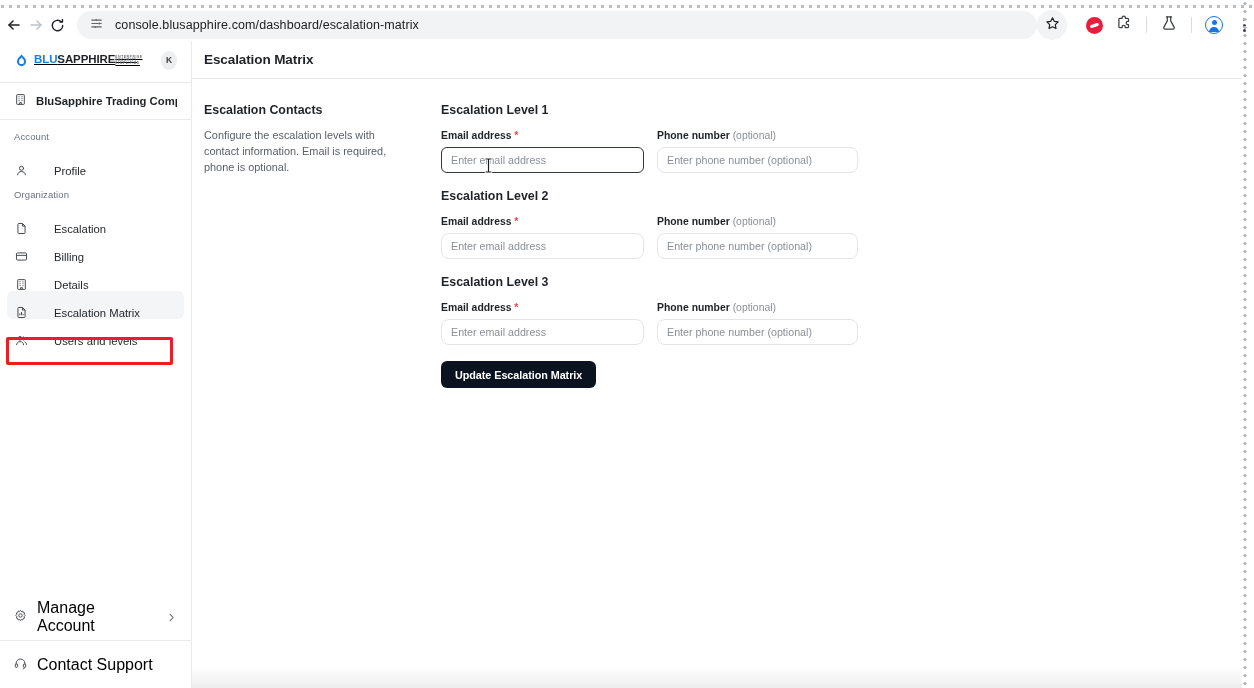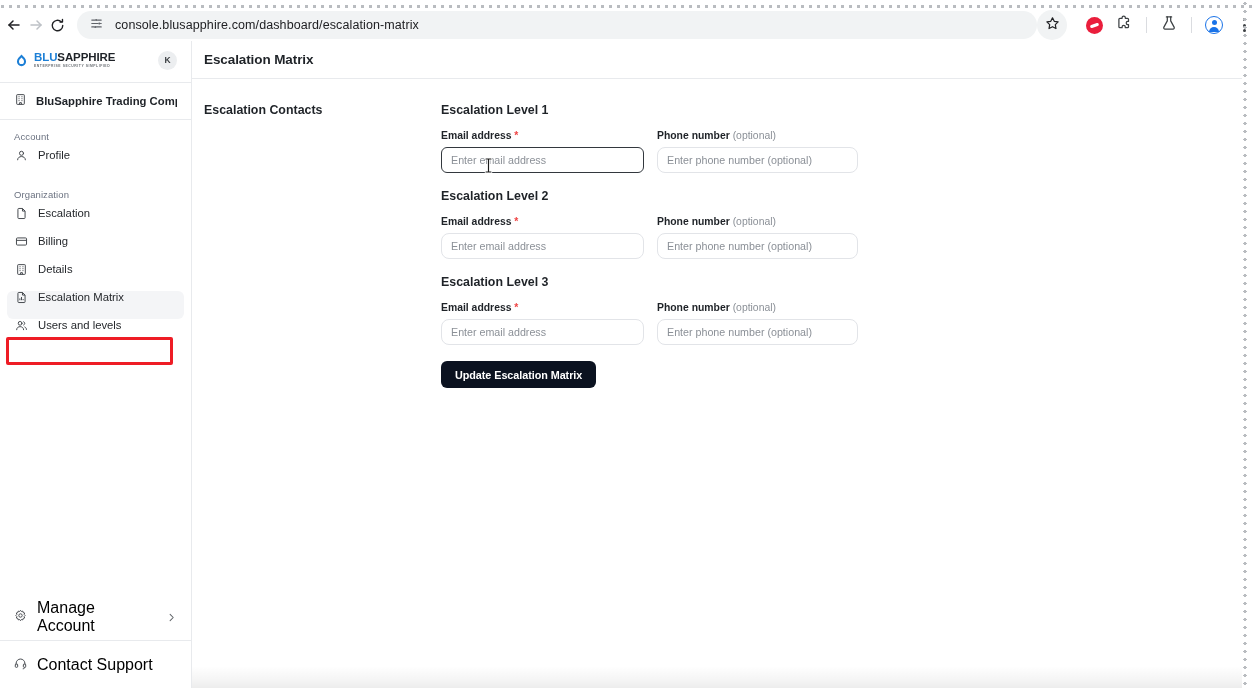--- a/index.html
+++ b/index.html
@@ -99,21 +99,21 @@
     position: absolute; top: 0; left: 0; width: 192px; height: 647px;
     background: #ffffff; border-right: 1px solid #e8eaed;
     display: flex; flex-direction: column;
   }
   #brand-row {
     height: 38px; display: flex; align-items: center;
     padding: 0 14px 0 14px; justify-content: space-between;
   }
   #brand-logo { display: flex; align-items: center; gap: 5px; }
   #logo-mark { width: 15px; height: 15px; flex: 0 0 15px; }
-  #logo-text-wrap { display: flex; flex-direction: column; line-height: 1; }
+  #logo-text-wrap { display: flex; line-height: 1; text-decoration: underline; }
   #logo-word { font-size: 11.5px; font-weight: 700; letter-spacing: -0.1px; }
   #logo-word .blu { color: #1c7fd6; }
   #logo-word .sapphire { color: #1f2328; }
   #logo-tag {
     font-size: 3.4px; font-weight: 700; color: #6b7075;
     letter-spacing: 0.55px; margin-top: 1.5px;
   }
   #user-avatar {
     width: 19px; height: 19px; border-radius: 50%; background: #eceef0;
     display: flex; align-items: center; justify-content: center;
@@ -131,21 +131,21 @@
   }
   #sidebar-divider-2 { height: 1px; background: #e8eaed; }
 
   #nav-scroll { flex: 1; padding-top: 11px; overflow: hidden; }
   .nav-group-label {
     font-size: 9.5px; color: #6b7280; padding: 0 0 0 14px;
     margin-bottom: 7px; letter-spacing: 0.1px;
   }
   .nav-group { margin-bottom: 12px; }
   .nav-item {
-    display: flex; align-items: flex-start; gap: 10px;
+    display: flex; align-items: flex-end; gap: 26px;
     height: 28px; margin: 0 7px; padding-left: 7px;
     border-radius: 6px; cursor: pointer; position: relative;
   }
   .nav-item .nav-icon { flex: 0 0 14px; display: flex; align-items: center; justify-content: center; color: #43474c; }
   .nav-item .nav-label { font-size: 11.3px; color: #25282c; white-space: nowrap; }
   .nav-item.active { background: #f4f5f7; }
 
   #escalation-highlight {
     position: absolute; left: 6px; top: 296px;
     width: 167px; height: 28px;
@@ -466,20 +466,21 @@
   <div id="main">
 
     <div id="page-header">
       <span id="page-title">Escalation Matrix</span>
     </div>
 
     <div id="content">
 
       <div id="content-aside">
         <div id="aside-title">Escalation Contacts</div>
+        <div id="aside-desc">Configure the escalation levels with contact information. Email is required, phone is optional.</div>
       </div>
 
       <div id="form-col">
 
         <div class="level-block">
           <div class="level-title">Escalation Level 1</div>
           <div class="field-row">
             <div class="field email-field">
               <label class="field-label"><span>Email address</span> <span class="req">*</span></label>
               <input class="text-input focused" type="text" placeholder="Enter email address" style="">

